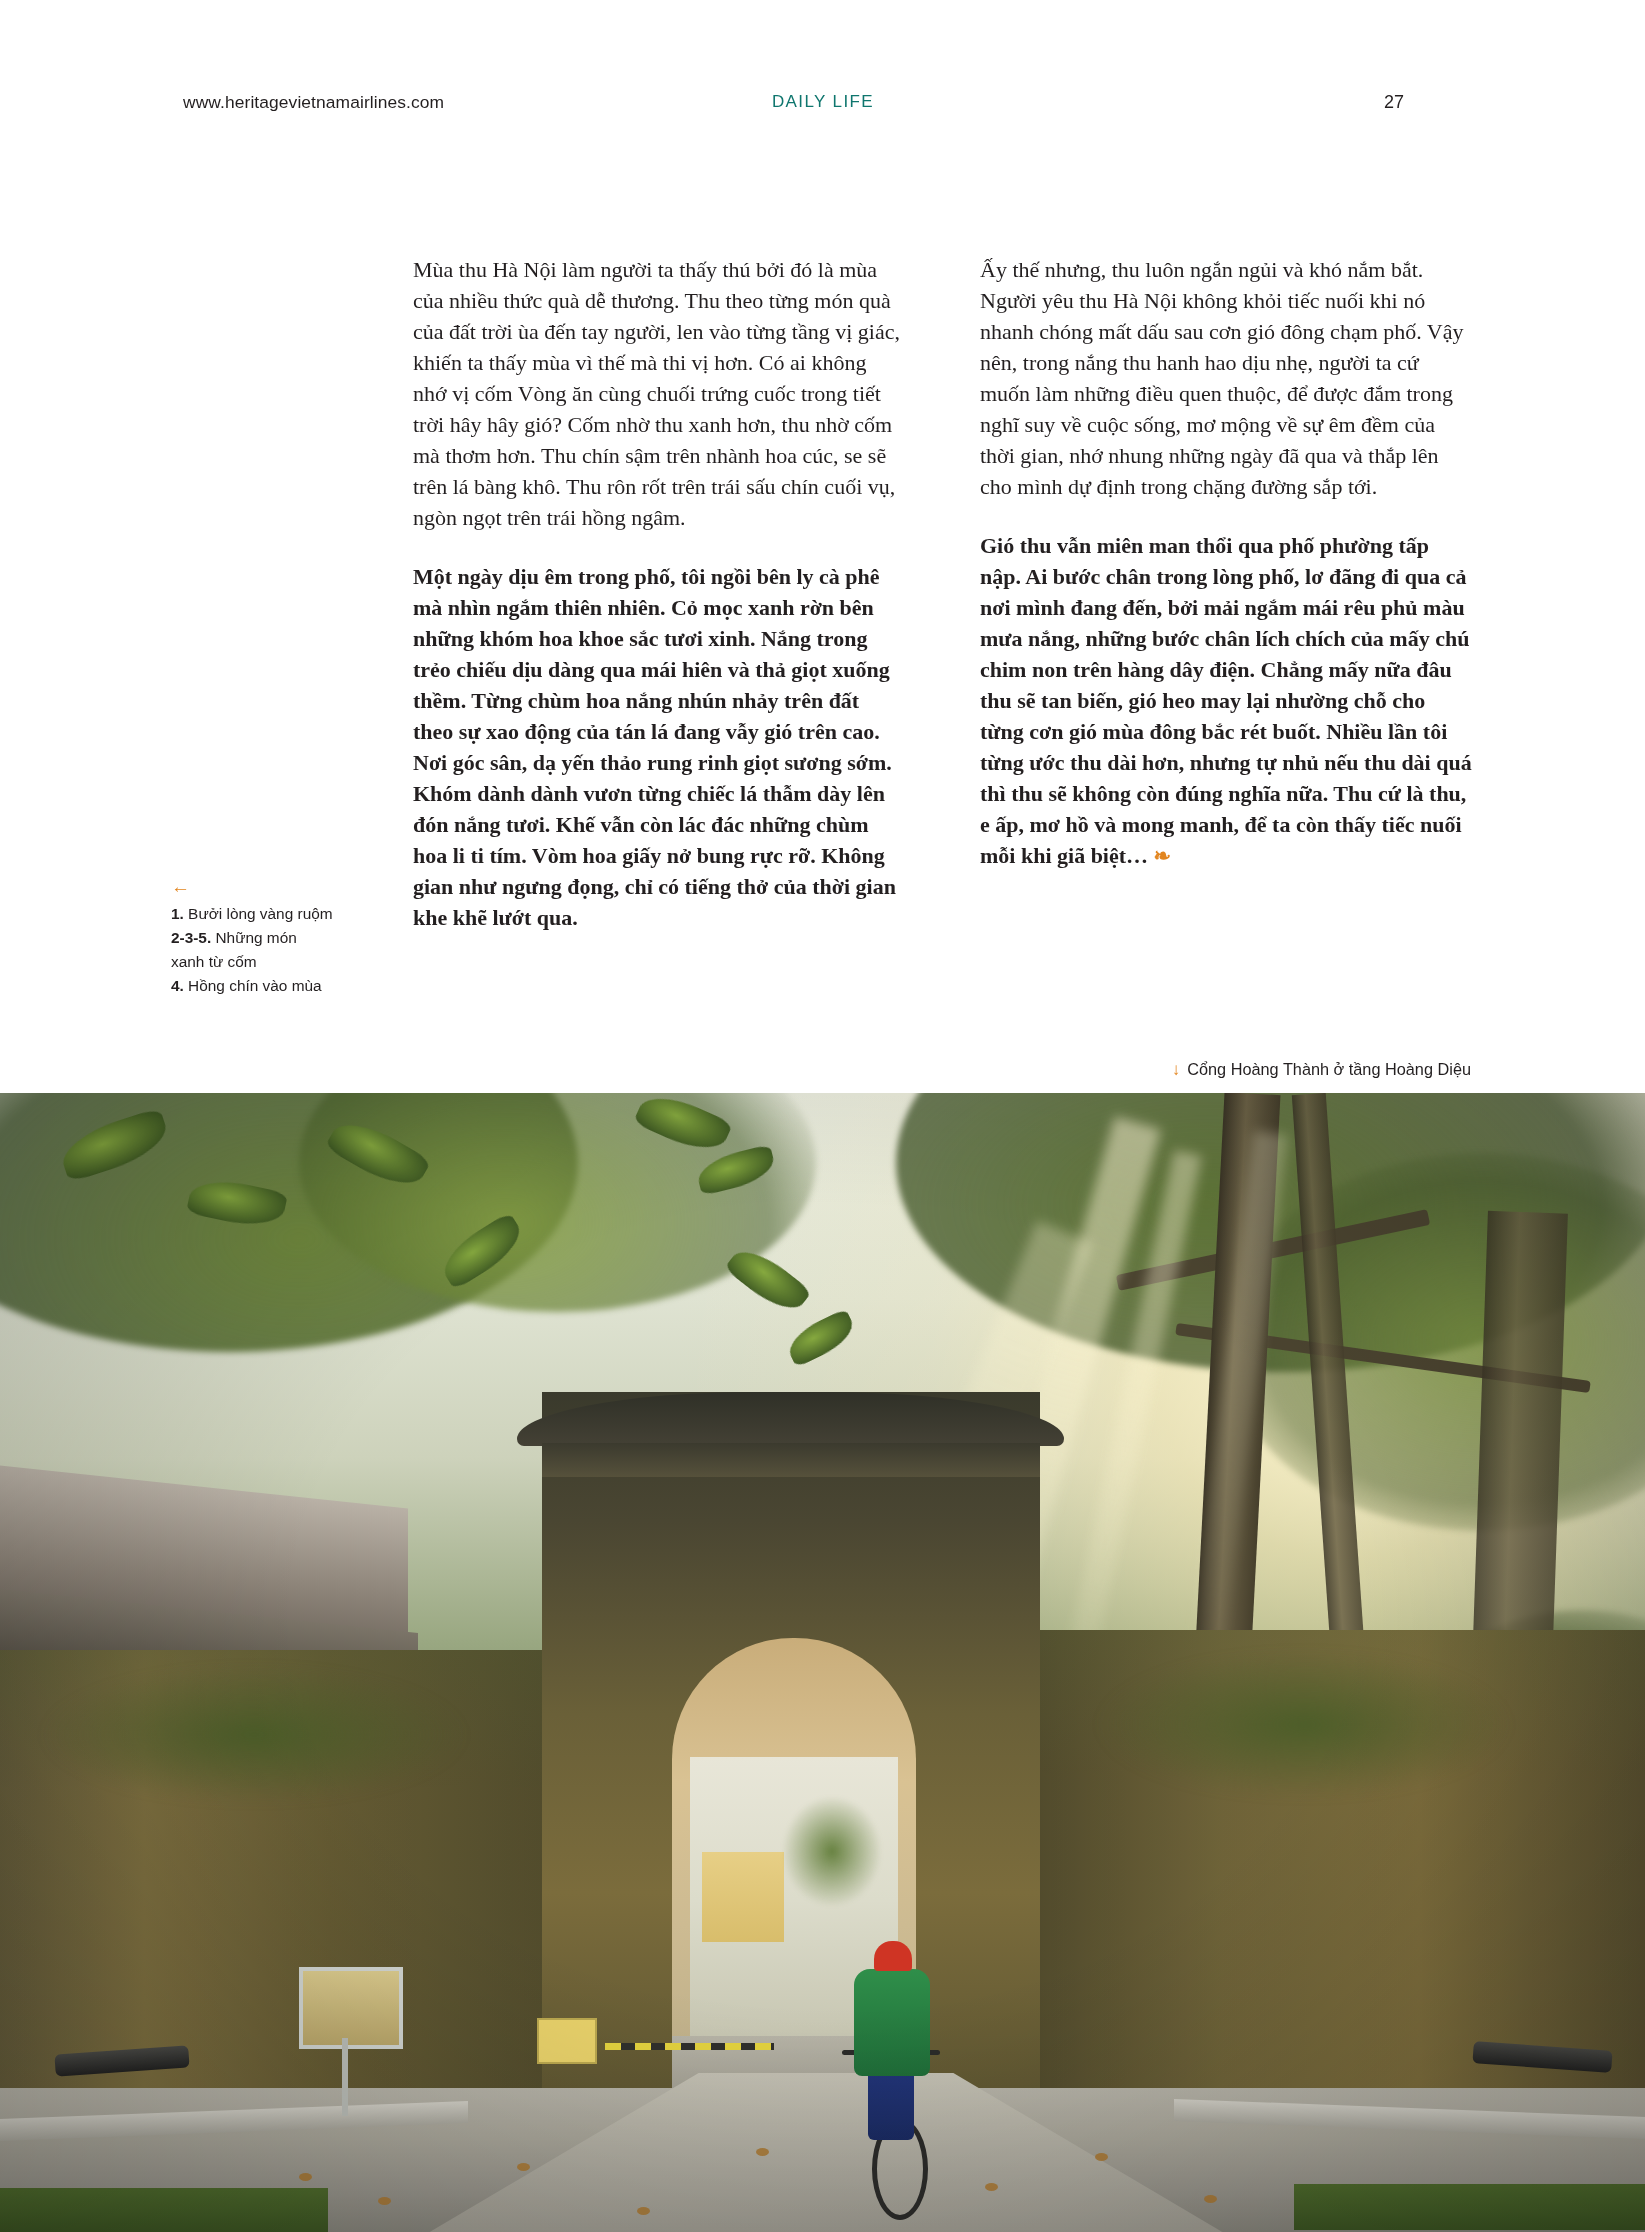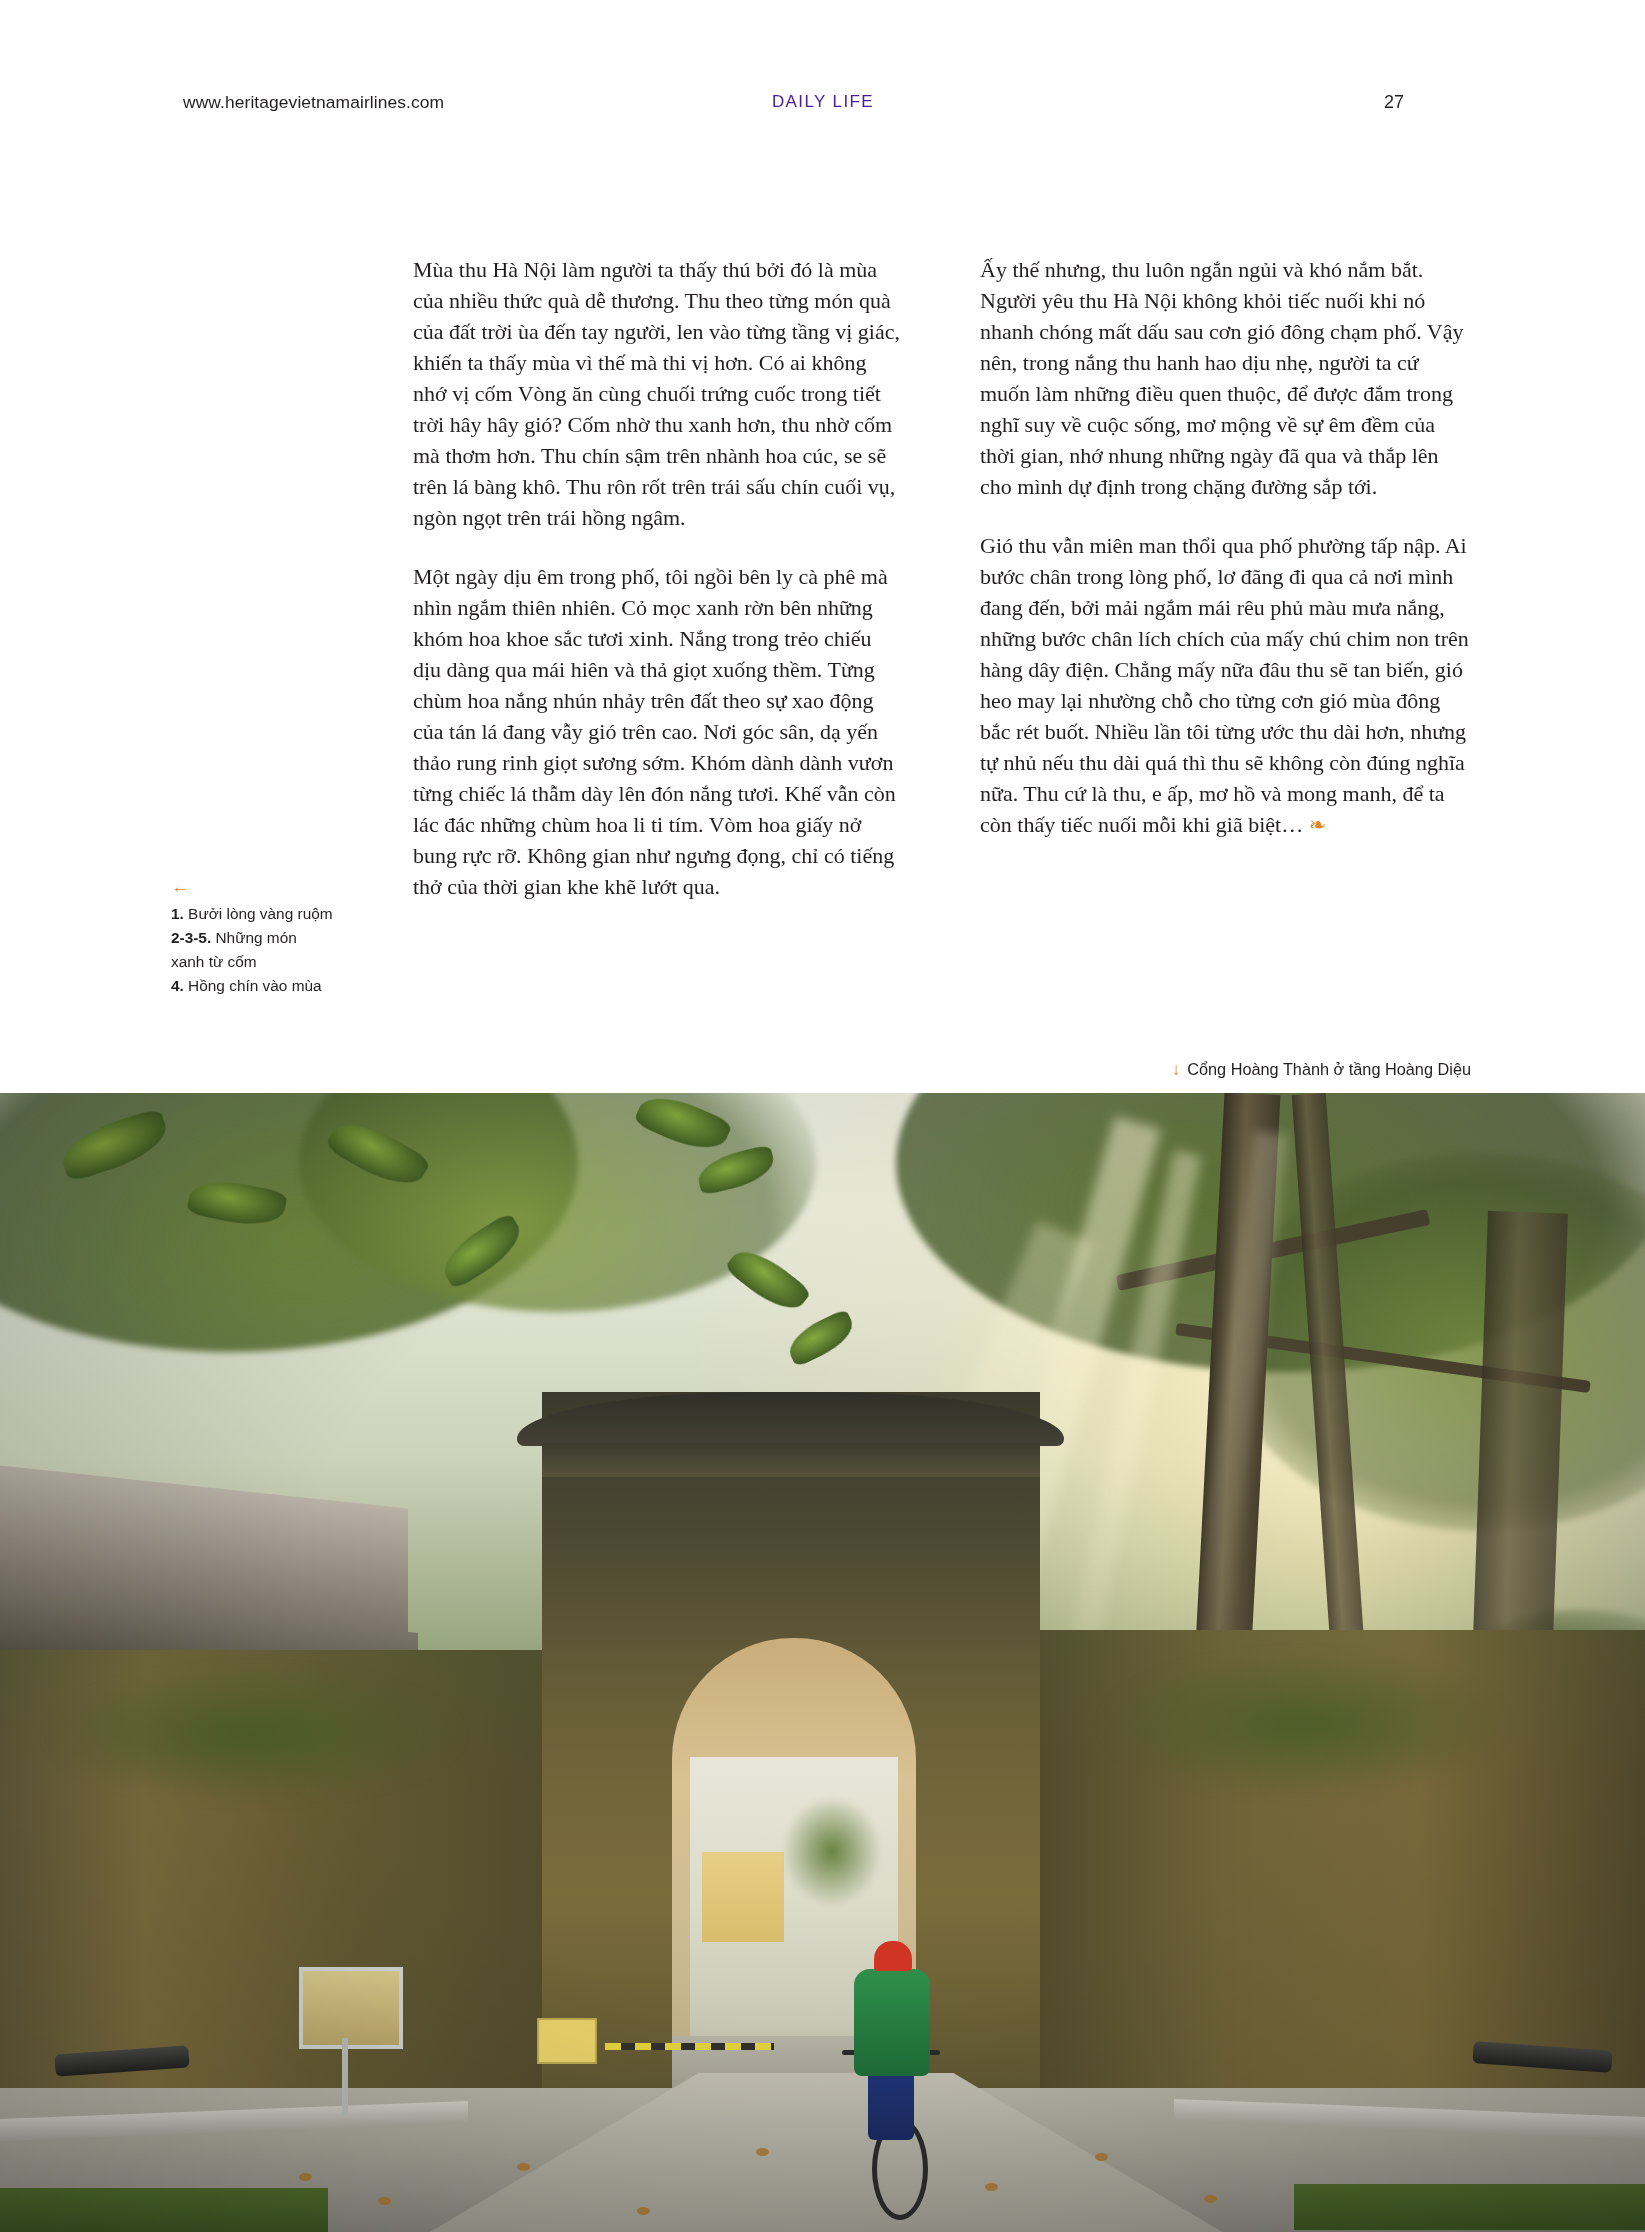--- a/index.html
+++ b/index.html
@@ -33,21 +33,21 @@
     white-space: nowrap;
   }
   .runhead .section {
     position: absolute;
     left: 0;
     top: 0;
     width: 1646px;
     text-align: center;
     font-size: 17px;
     letter-spacing: 1.4px;
-    color: #4c1d95;
+    color: #0f766e;
   }
   .runhead .folio {
     position: absolute;
     right: 170px;
     top: 0;
     font-size: 18px;
     color: #231f20;
   }
 
   
@@ -57,21 +57,21 @@
     width: 492px;
     font-family: "Liberation Serif", serif;
     font-size: 22px;
     line-height: 31px;
     color: #231f20;
     text-align: left;
   }
   .col.left  { left: 413px; }
   .col.right { left: 980px; }
   .col p { margin: 0 0 28px 0; }
-  .col p:last-child { margin-bottom: 0; }
+  .col p:last-child { margin-bottom: 0; font-weight: bold; }
 
   .leaf-glyph {
     color: #e2851f;
     font-size: 21px;
     letter-spacing: 0;
   }
 
   
   .credits {
     position: absolute;

